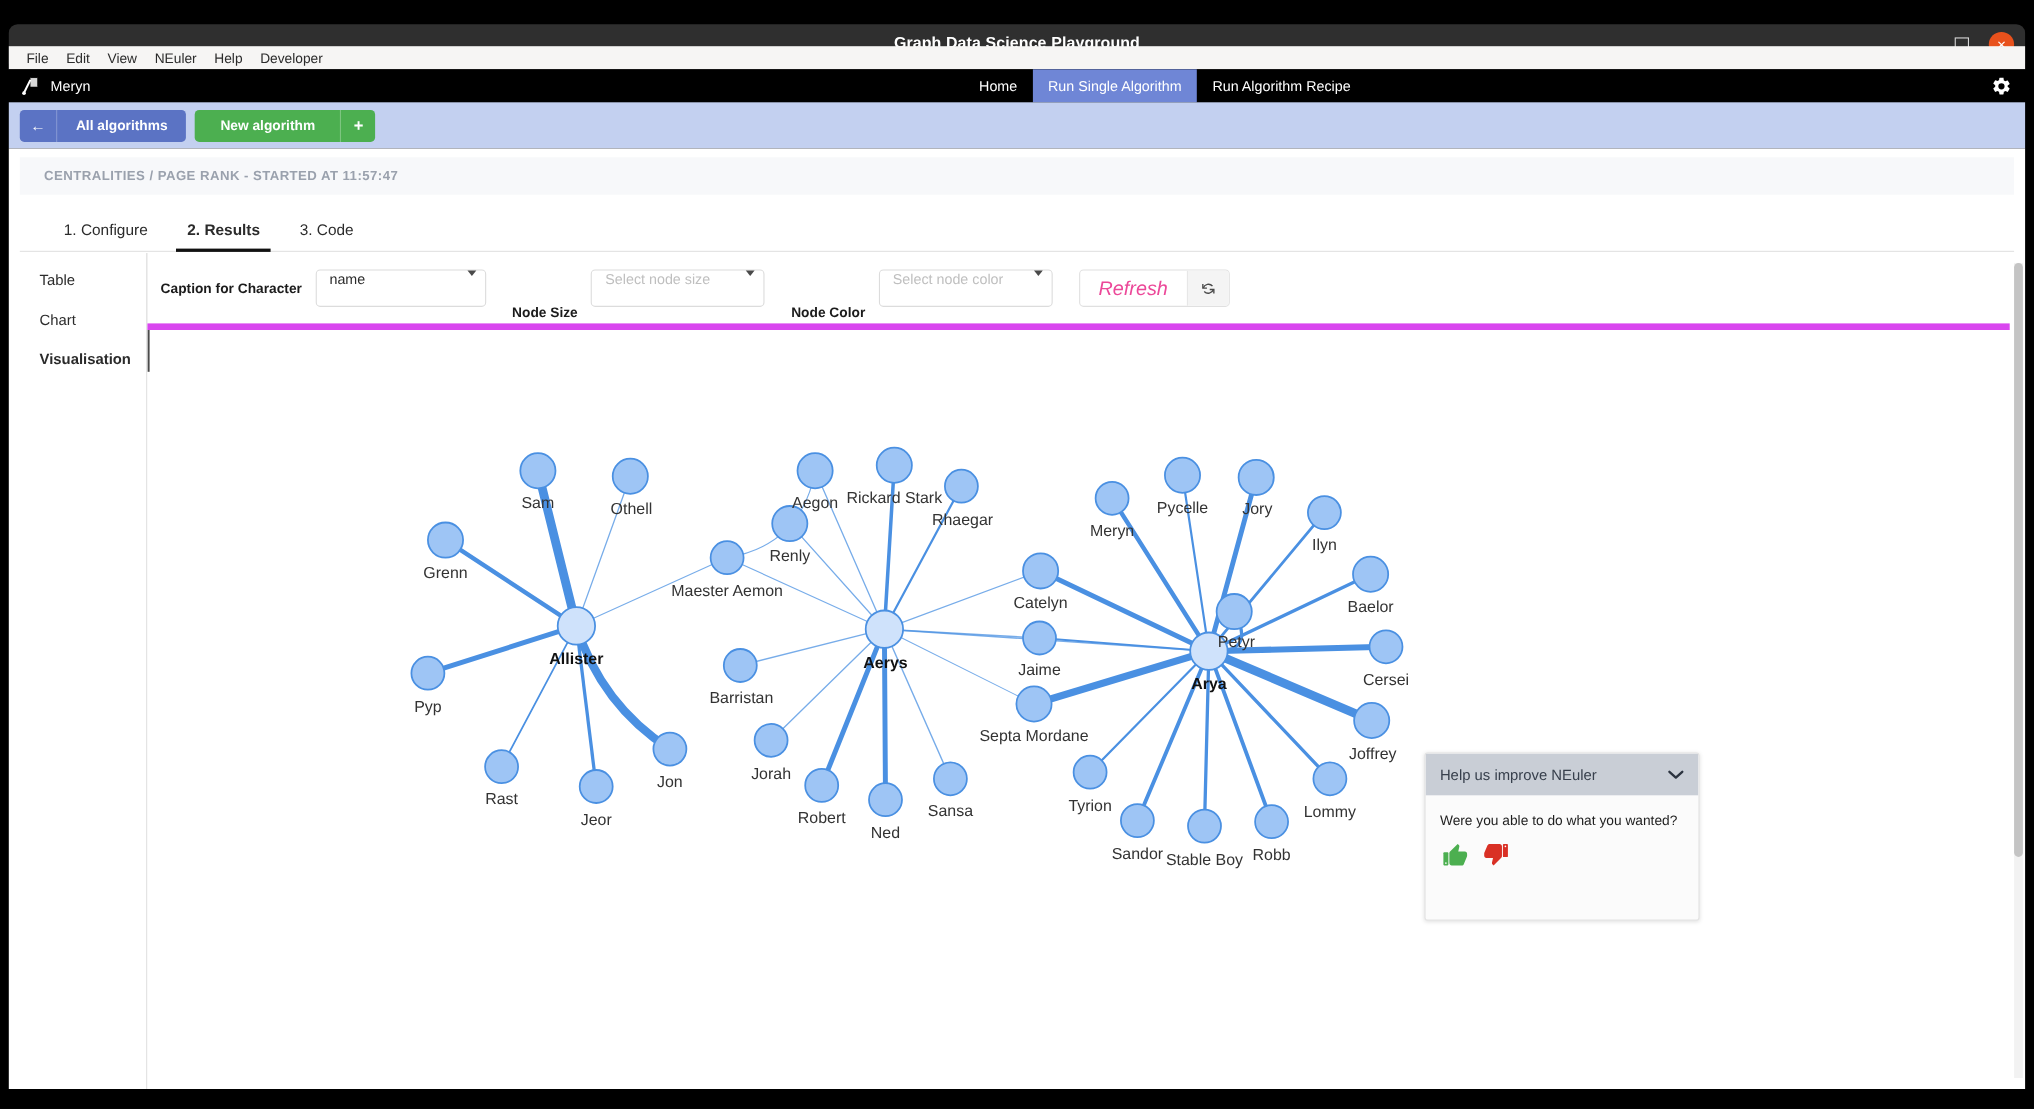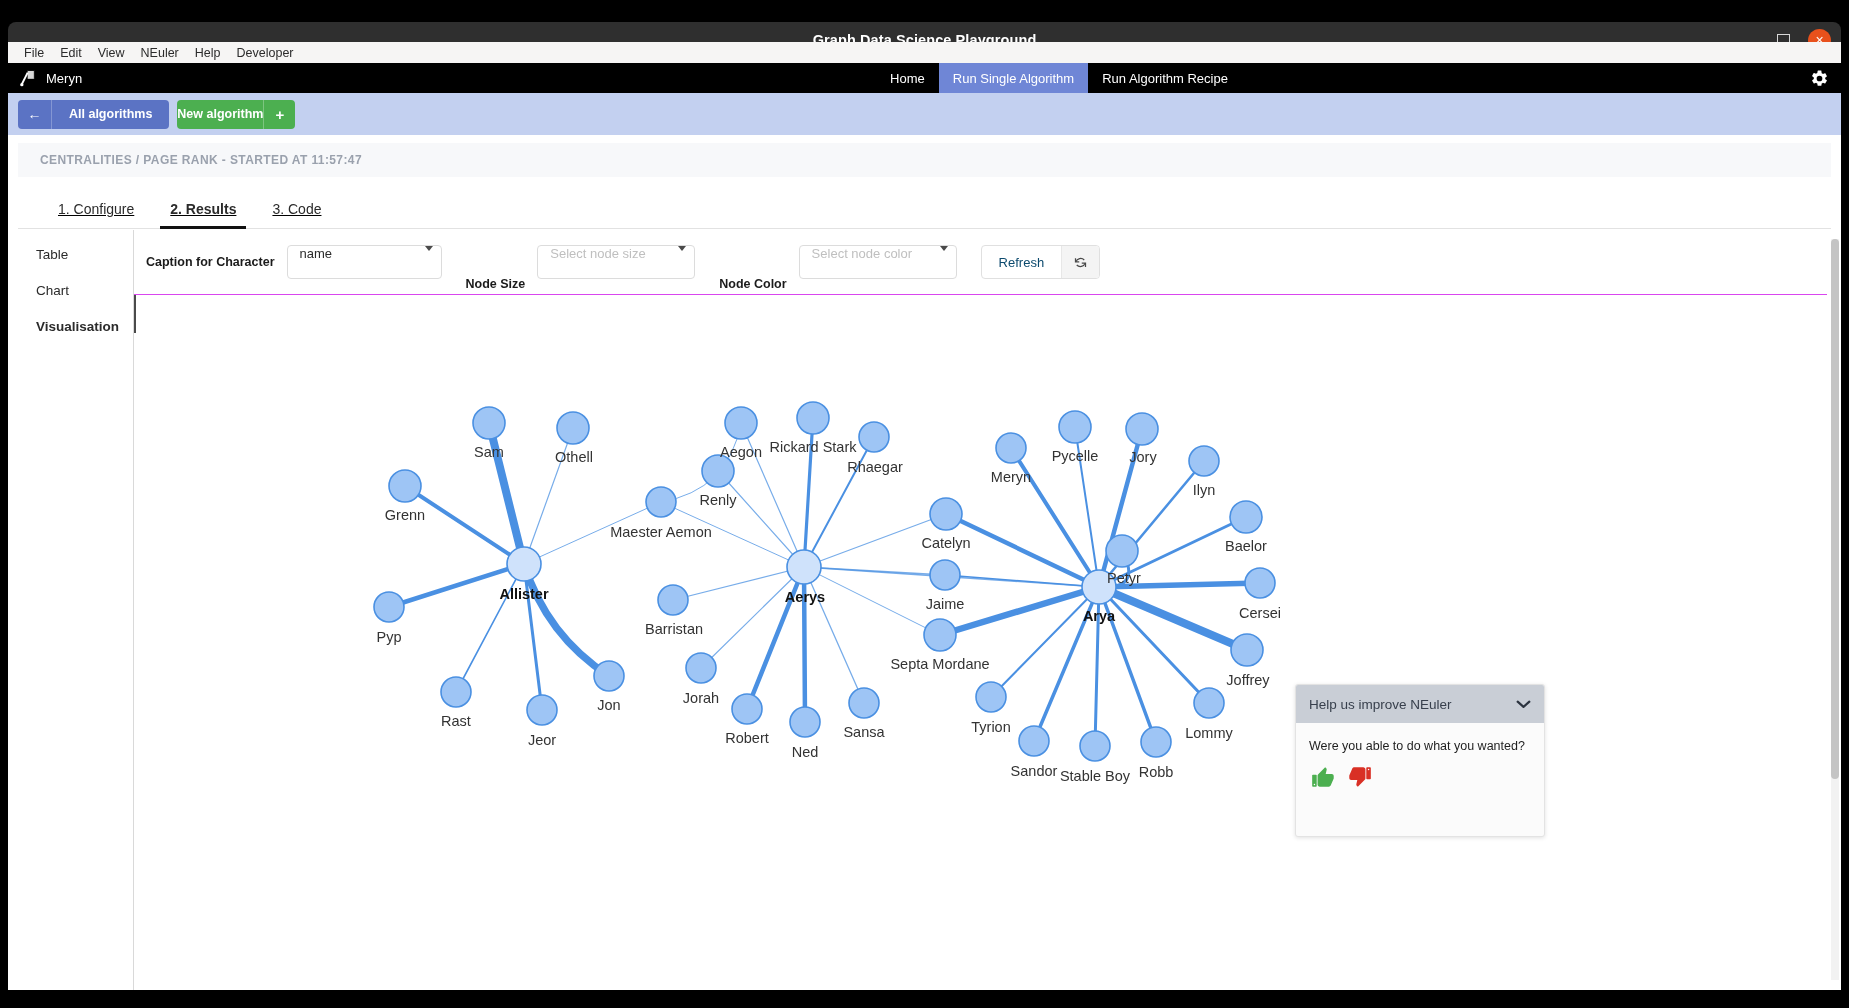--- a/index.html
+++ b/index.html
@@ -94,41 +94,41 @@
     display: flex; align-items: center; justify-content: center;
     width: 34px; height: 100%; border-right: 1px solid rgba(255,255,255,.25);
     font-size: 14px;
   }
   .btn-allalgos .seg-label { padding: 0 17px; }
   .btn-newalgo {
     display: flex; align-items: center; height: 29px;
     background: #4caf50; color: #fff; border-radius: 4px;
     font-size: 12.5px; font-weight: bold; overflow: hidden;
   }
-  .btn-newalgo .seg-label { padding: 0 0; }
+  .btn-newalgo .seg-label { padding: 0 23px; }
   .btn-newalgo .seg-icon {
     display: flex; align-items: center; justify-content: center;
     width: 32px; height: 100%; border-left: 1px solid rgba(255,255,255,.28);
     font-size: 15px;
   }
 
   
   .content {
     position: absolute; left: 8px; top: 135px; width: 1833px; height: 855px;
     background: #ffffff;
   }
   .crumb {
     margin: 8px 10px 0 10px; height: 34px; background: #f7f8fa;
     display: flex; align-items: center; padding-left: 22px;
     color: #9aa1ad; font-size: 12px; font-weight: bold; letter-spacing: .4px;
   }
   .tabs {
     margin: 12px 10px 0 10px; height: 40px;
     border-bottom: 1px solid #e2e2e2; display: flex; align-items: flex-end;
-    padding-left: 22px; gap: 0; text-decoration: underline;
+    padding-left: 22px; gap: 0;
   }
   .tab {
     font-size: 14px; color: #2b2b2b; padding: 0 18px 11px 18px;
     position: relative; white-space: nowrap;
   }
   .tab.active { font-weight: bold; }
   .tab.active::after {
     content: ""; position: absolute; left: 8px; right: 8px; bottom: -1px;
     height: 3px; background: #111;
   }
@@ -173,29 +173,29 @@
     border-left: 4.5px solid transparent; border-right: 4.5px solid transparent;
     border-top: 5.5px solid #4a4a4a;
   }
   .refresh {
     margin-left: 24px; height: 34px; display: flex; align-items: stretch;
     border: 1px solid #e0e0e0; border-radius: 4px; overflow: hidden;
     background: #fff;
   }
   .refresh .rlabel {
     display: flex; align-items: center; padding: 0 17px;
-    font-size: 13px; color: #0c4a6e;
+    font-size: 18px; color: #ec4899; font-style: italic;
   }
   .refresh .ricon {
     display: flex; align-items: center; justify-content: center;
     width: 38px; background: #f4f4f4; border-left: 1px solid #e7e7e7;
   }
 
   .viz-wrap {
-    flex: 1; position: relative; border-top: 1px solid #d946ef;
+    flex: 1; position: relative; border-top: 6px solid #d946ef;
     overflow: hidden; background: #fff;
   }
   .viz-sep {
     position: absolute; left: 0; top: 0; width: 2px; height: 38px;
     background: #4a4a4a;
   }
   svg.graph { position: absolute; left: 0; top: 0; }
   .nlabel {
     font-family: "Liberation Sans", sans-serif;
     font-size: 14.5px; fill: #333; text-anchor: middle;

